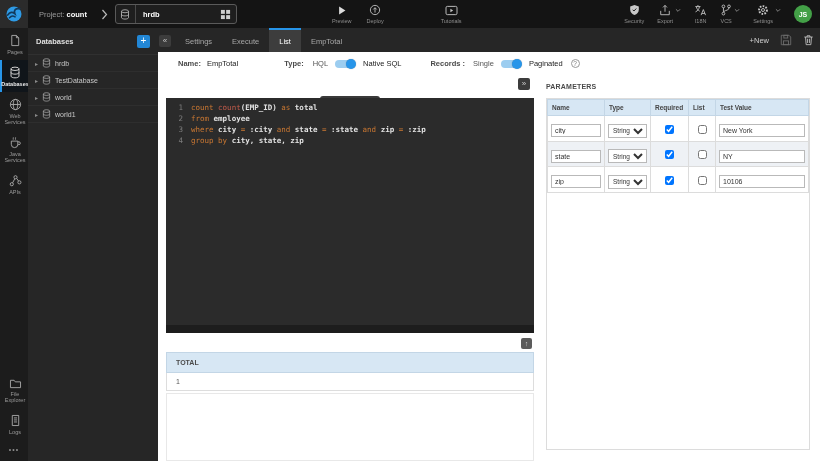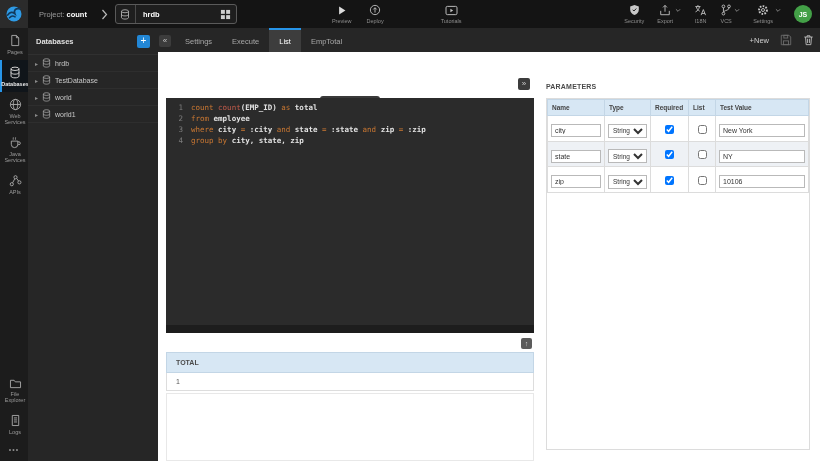--- a/index.html
+++ b/index.html
@@ -361,20 +361,37 @@
         <svg width="11" height="12" viewBox="0 0 13 14">
             <path d="M1.5 3.5h10M4.8 3.5V2h3.4v1.5M3 3.5l.7 9h5.6l.7-9" fill="none" stroke="#c9c9c9"></path>
             <path d="M5.4 5.5v5M7.6 5.5v5" stroke="#c9c9c9"></path>
           </svg>
       </div>
     </div>
     <div class="collapse-btn">«</div>
 
     <div class="content">
 
+      <div class="config-row">
+        <span class="cfg-label">Name:</span>
+        <span style="margin-left:6px;">EmpTotal</span>
+        <span class="cfg-label" style="margin-left:46px;">Type:</span>
+        <span style="margin-left:9px;color:#555;">HQL</span>
+        <span class="toggle" style="margin-left:7px;">
+            <span class="knob"></span>
+          </span>
+        <span style="margin-left:8px;color:#222;">Native SQL</span>
+        <span class="cfg-label" style="margin-left:29px;">Records :</span>
+        <span style="margin-left:8px;color:#555;">Single</span>
+        <span class="toggle" style="margin-left:7px;">
+            <span class="knob"></span>
+          </span>
+        <span style="margin-left:8px;color:#222;">Paginated</span>
+        <span class="help" style="margin-left:8px;">?</span>
+      </div>
 
       <div class="execute-wrap">
         <div class="execute-btn">
           <span class="play">▶</span>
           <span>Execute</span>
         </div>
       </div>
       <div class="expand-btn">»</div>
 
       <div class="editor">

